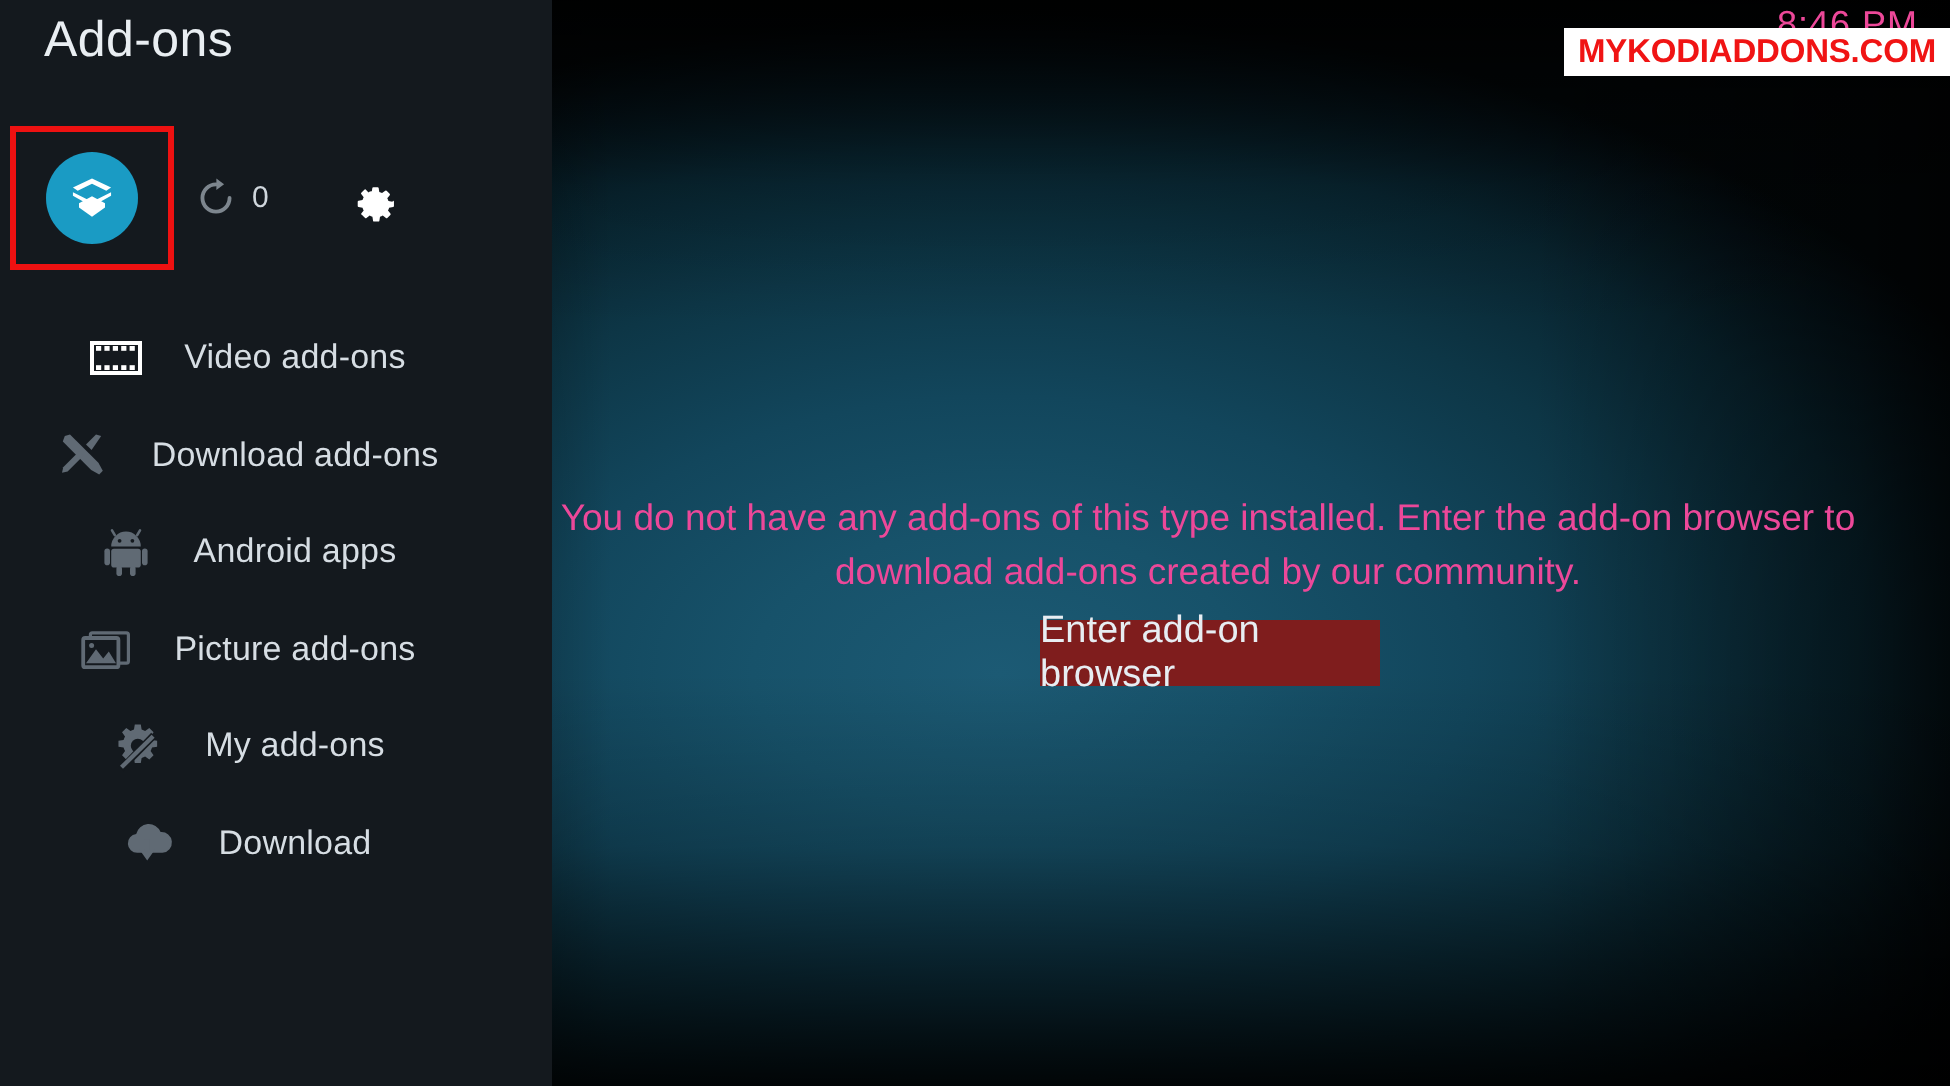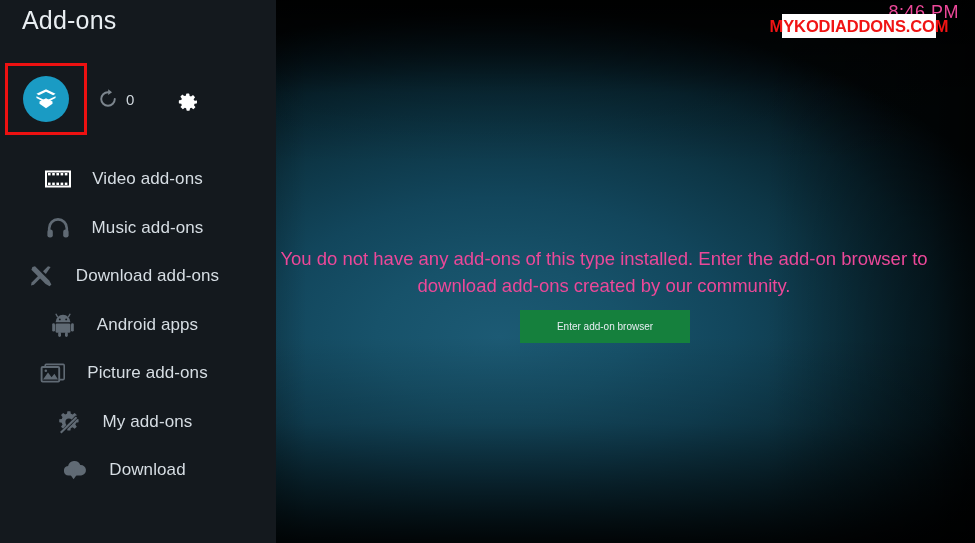--- a/index.html
+++ b/index.html
@@ -192,24 +192,24 @@
     line-height: 1.45;
     color: #ec4899;
   }
 
   .browser-button {
     position: absolute;
     left: 520px;
     top: 310px;
     width: 170px;
     height: 33px;
-    background: #15803d;
+    background: #7f1d1d;
     border: none;
     color: #e7edf2;
-    font-size: 10px;
+    font-size: 19px;
     font-family: "Liberation Sans", sans-serif;
     display: flex;
     align-items: center;
     justify-content: center;
   }
 
   
   .clock {
     position: absolute;
     right: 16px;
@@ -217,21 +217,21 @@
     font-size: 18px;
     color: #ec4899;
     letter-spacing: 0.5px;
   }
 
   
   .watermark {
     position: absolute;
     left: 782px;
     top: 14px;
-    width: 154px;
+    width: 193px;
     height: 24px;
     background: #ffffff;
     color: #f01414;
     font-size: 16.5px;
     font-weight: bold;
     display: flex;
     align-items: center;
     justify-content: center;
     letter-spacing: -0.1px;
   }
@@ -297,30 +297,20 @@
                 <rect x="7.2" y="13.6" width="2.6" height="2.4"></rect>
               <rect x="11.4" y="13.6" width="2.6" height="2.4"></rect>
                 <rect x="15.6" y="13.6" width="2.6" height="2.4"></rect>
               <rect x="19.8" y="13.6" width="2.6" height="2.4"></rect>
             </g>
           </svg>
         </span>
         <span class="menu-label">Video add-ons</span>
       </div>
 
-      <div class="menu-item">
-        <span class="menu-icon">
-          <svg width="24" height="22" viewBox="0 0 24 22" aria-hidden="true">
-            <path d="M3.2 14 V11.2 A8.8 8.8 0 0 1 20.8 11.2 V14" fill="none" stroke="currentColor" stroke-width="2.6" stroke-linecap="round"></path>
-            <rect x="1.4" y="12.4" width="5.4" height="8.2" rx="2.4" fill="currentColor"></rect>
-            <rect x="17.2" y="12.4" width="5.4" height="8.2" rx="2.4" fill="currentColor"></rect>
-          </svg>
-        </span>
-        <span class="menu-label">Music add-ons</span>
-      </div>
 
       <div class="menu-item">
         <span class="menu-icon">
           <svg width="25" height="25" viewBox="0 0 25 25" aria-hidden="true">
             <g fill="currentColor">
               <path d="M3.4 3.0 L6.0 2.2 L20.2 16.4 L22.4 20.4 L20.6 22.2 L16.6 20.0 L2.4 5.8 Z"></path>
               <path d="M21.6 3.0 L19.0 2.2 L14.0 7.2 L16.8 10.0 Z"></path>
               <path d="M10.6 10.6 L2.6 18.6 L2.0 21.4 L4.8 20.8 L12.8 12.8 Z"></path>
             </g>
           </svg>

